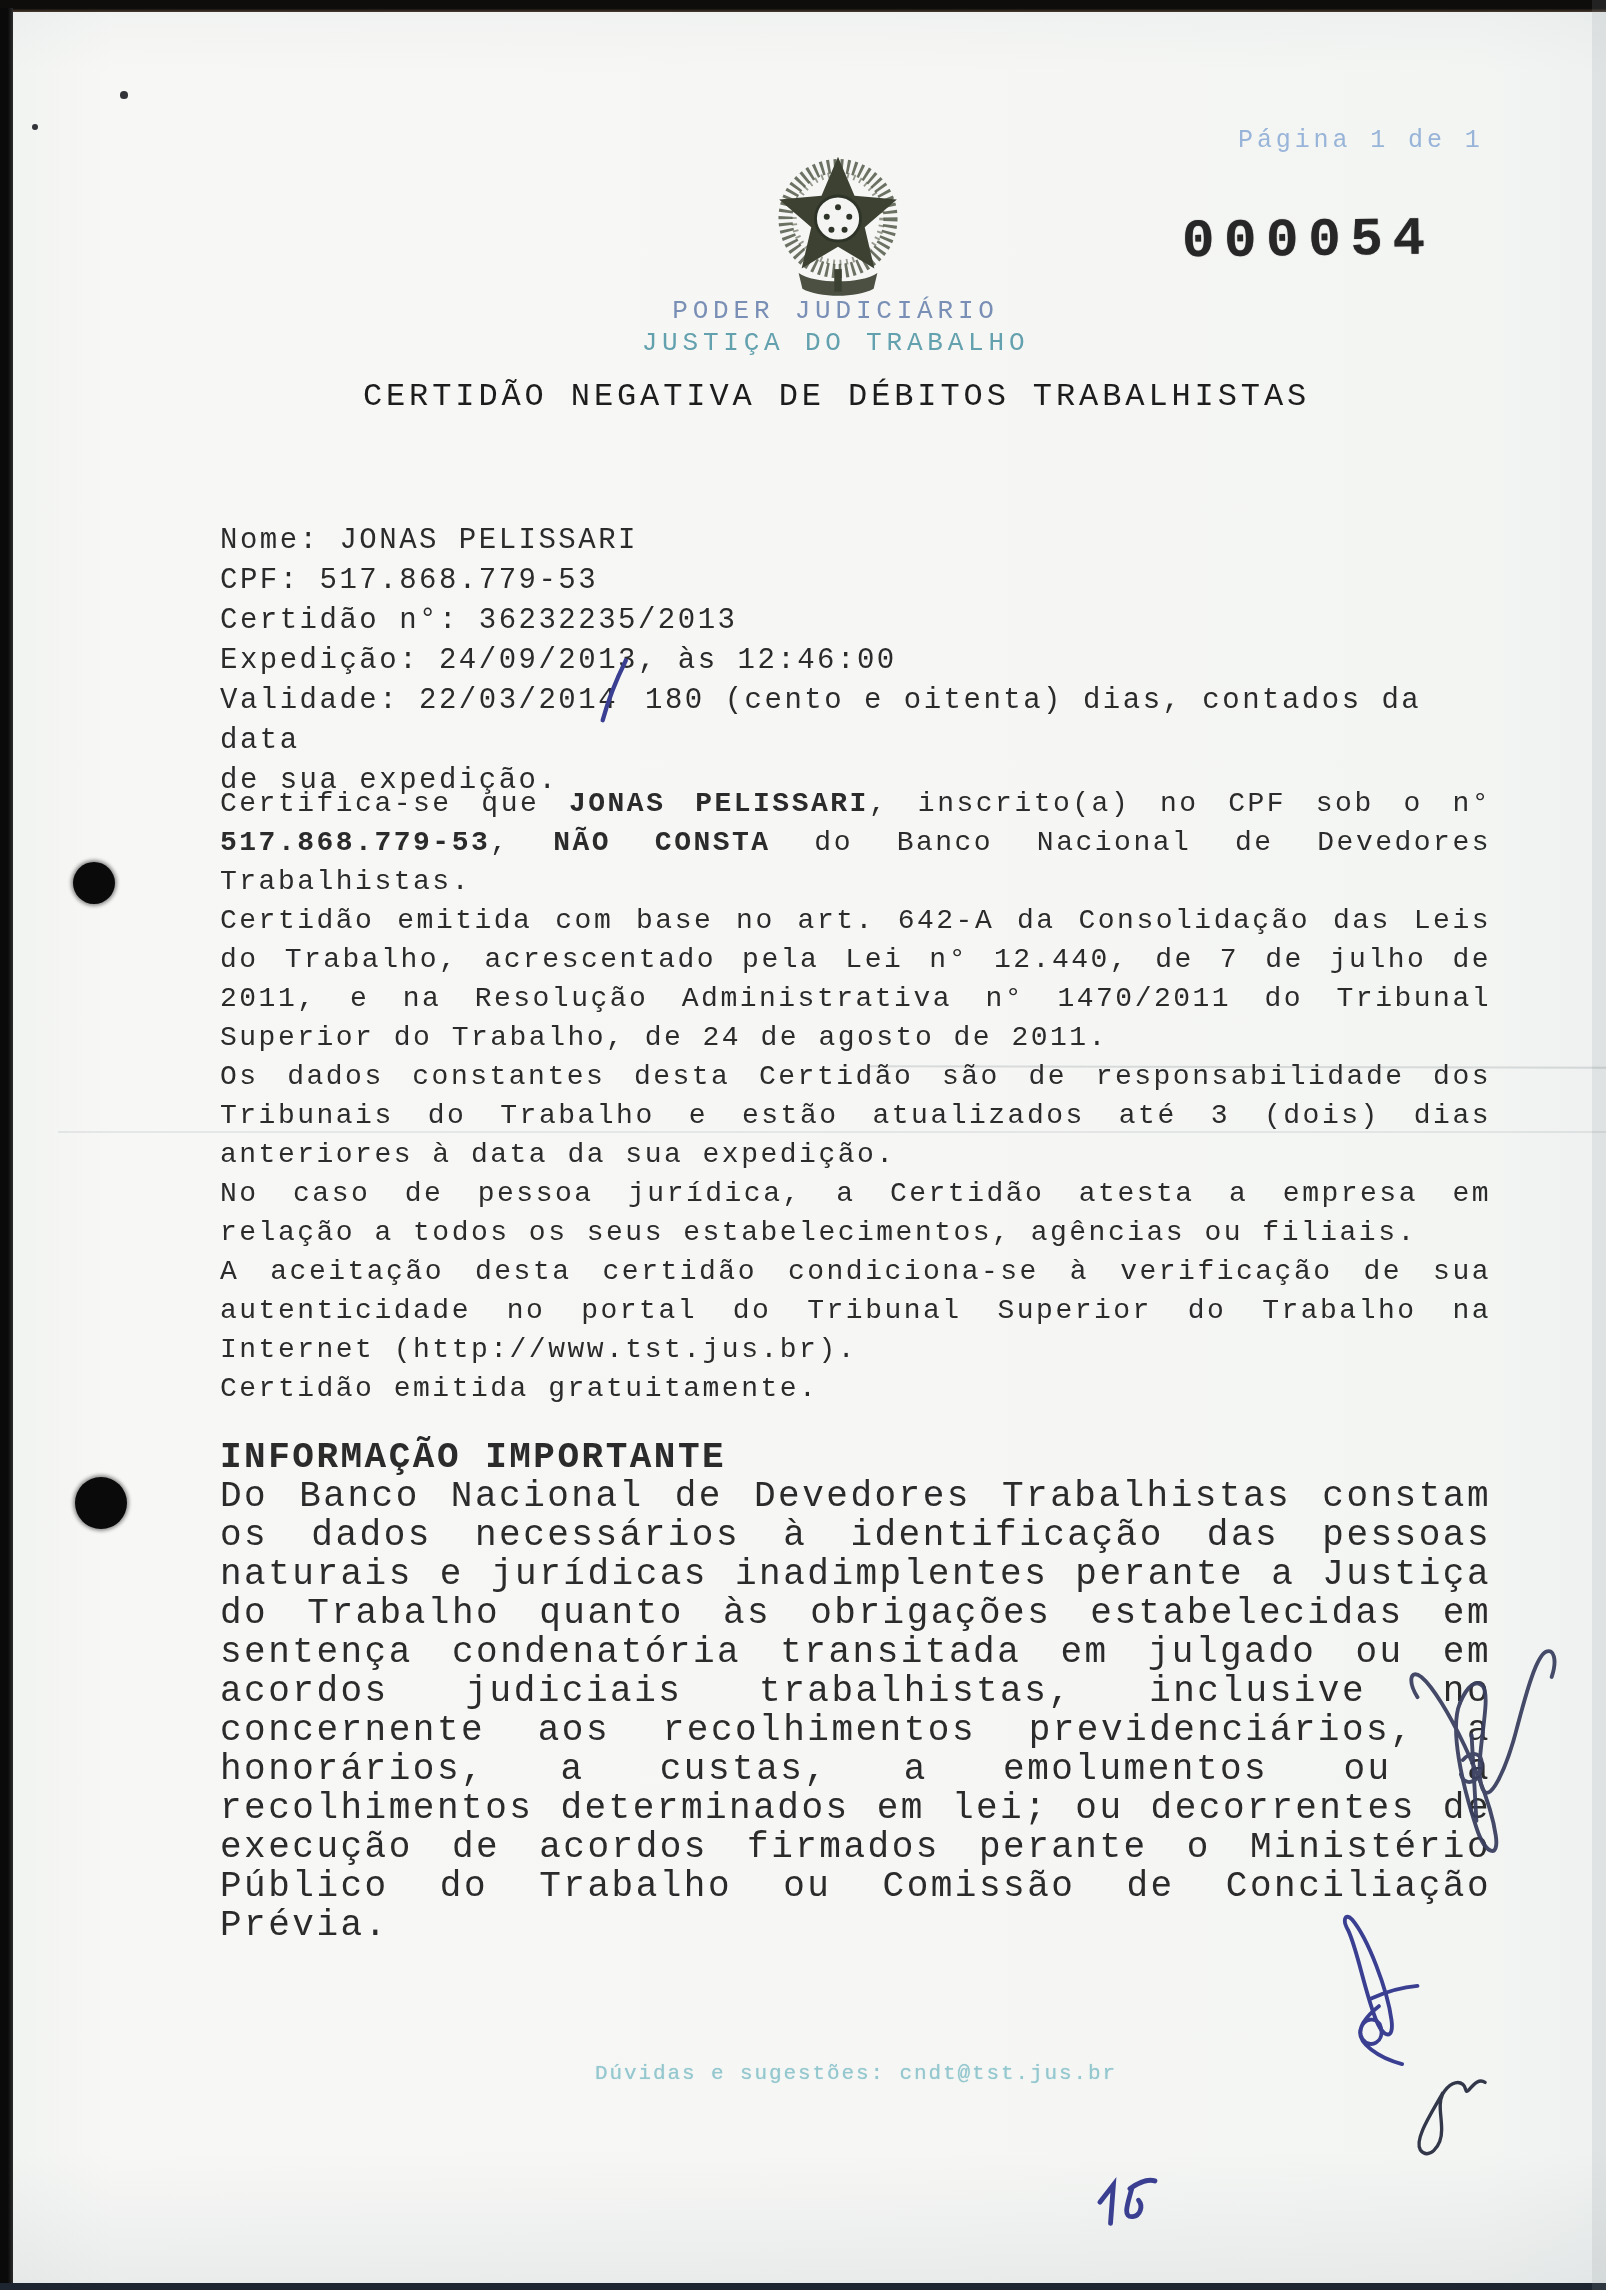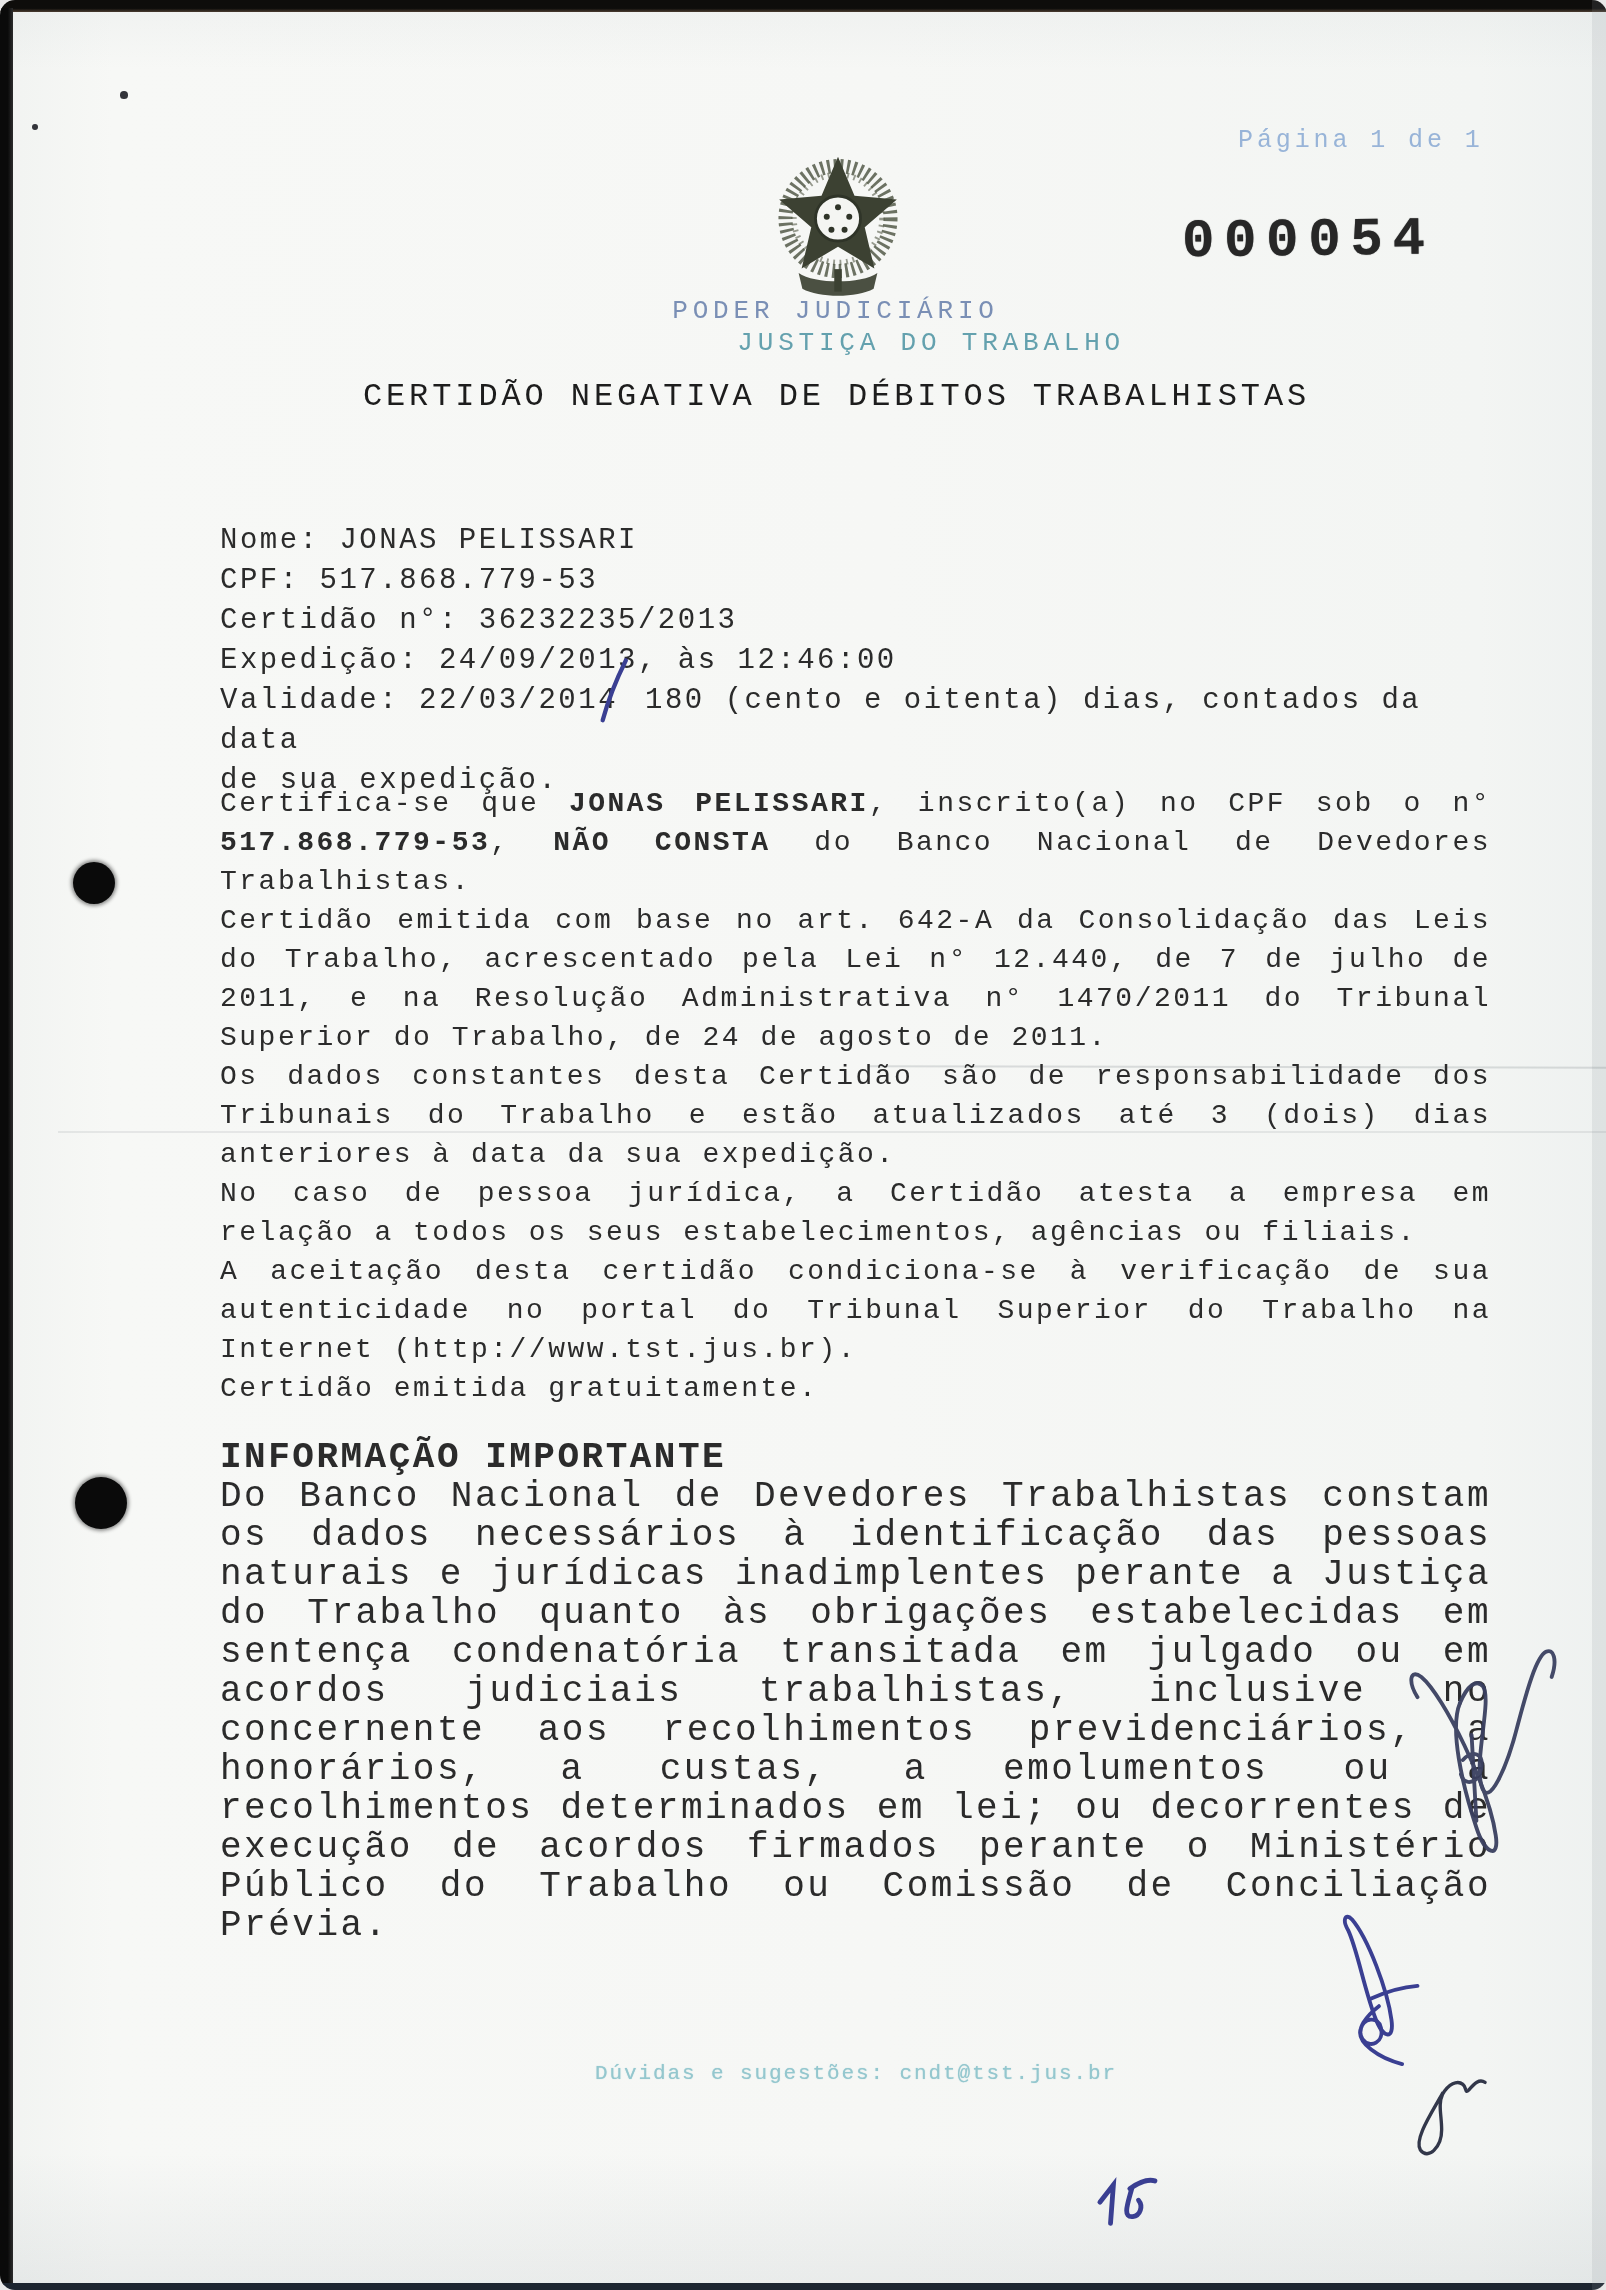--- a/index.html
+++ b/index.html
@@ -6,21 +6,20 @@
   .page{
     position:relative;
     width:1607px;height:2290px;
     margin:0 auto;
     overflow:hidden;
     font-family:"Liberation Mono","DejaVu Sans Mono",monospace;
     color:#2b2b2b;
     background:
       linear-gradient(180deg, rgba(175,185,190,0.10) 0%, rgba(255,255,255,0) 3%, rgba(255,255,255,0) 94%, rgba(150,160,168,0.14) 100%),
       linear-gradient(90deg, #f1f3f1 0%, #f7f8f6 7%, #f6f7f5 55%, #f3f5f3 92%, #eef1f0 100%);
-    border-radius: 15px;
   }
   
   .edge{position:absolute;background:#121212;}
   .edge-top{top:0;left:0;width:100%;height:11.6px;background:linear-gradient(180deg,#0e0d0b 70%,#4a3c30 100%);}
   .edge-left{top:7.7px;left:0;width:12.6px;height:2277px;background:linear-gradient(90deg,#0a0a0a 60%,#2c2c2c 100%);}
   .edge-bottom{bottom:0;left:0;width:100%;height:6.8px;background:#1d2530;}
   .edge-right{top:0;right:0;width:15.4px;height:100%;background:rgba(140,152,158,0.16);}
   .speck{position:absolute;background:#33343a;border-radius:50%;}
   .speck-1{left:120px;top:91px;width:7.7px;height:7.7px;}
   .speck-2{left:32px;top:124px;width:5.8px;height:5.8px;}
@@ -30,21 +29,21 @@
   .punch{position:absolute;background:#0a0a0a;border-radius:50%;box-shadow:0 0 3.9px 1.9px rgba(10,10,10,0.45);}
   .punch-1{left:73px;top:862px;width:42px;height:42px;}
   .punch-2{left:75px;top:1477px;width:52px;height:52px;}
 
   
   .page-label{position:absolute;left:1238px;top:126px;font-size:25px;letter-spacing:3.9px;color:#98b4d8;}
   .stamp{position:absolute;left:1182px;top:210px;font-size:54px;font-weight:bold;letter-spacing:9.7px;color:#181818;transform:rotate(-0.6deg);opacity:.93;text-shadow:0 0 1px rgba(20,20,20,.7);}
   .emblem{position:absolute;left:763px;top:151px;width:150px;height:150px;}
   .org{position:absolute;left:546px;top:295px;width:579px;text-align:center;line-height:32px;font-size:26px;letter-spacing:4.8px;}
   .org1{color:#7a8fb5;text-align:center;}
-  .org2{color:#64a1ae;text-align:right;}
+  .org2{color:#64a1ae;}
   .title{position:absolute;left:203px;top:378px;width:1267px;margin:0;text-align:center;font-size:32px;font-weight:normal;letter-spacing:3.9px;color:#1d1d1d;font-family:"Liberation Mono","DejaVu Sans Mono",monospace;}
 
   
   .info{position:absolute;left:220px;top:521px;width:1271px;font-size:29px;line-height:40px;letter-spacing:2.5px;}
   .vspacer{display:inline-block;width:27px;}
   .bodytext{position:absolute;left:220px;top:784px;width:1271px;font-size:28px;line-height:39px;letter-spacing:2.5px;}
   .bodytext p{margin:0;}
   .just{text-align:justify;}
   .b{font-weight:bold;}
   .important{position:absolute;left:220px;top:1438px;width:1271px;font-size:36px;line-height:39px;letter-spacing:2.5px;}

